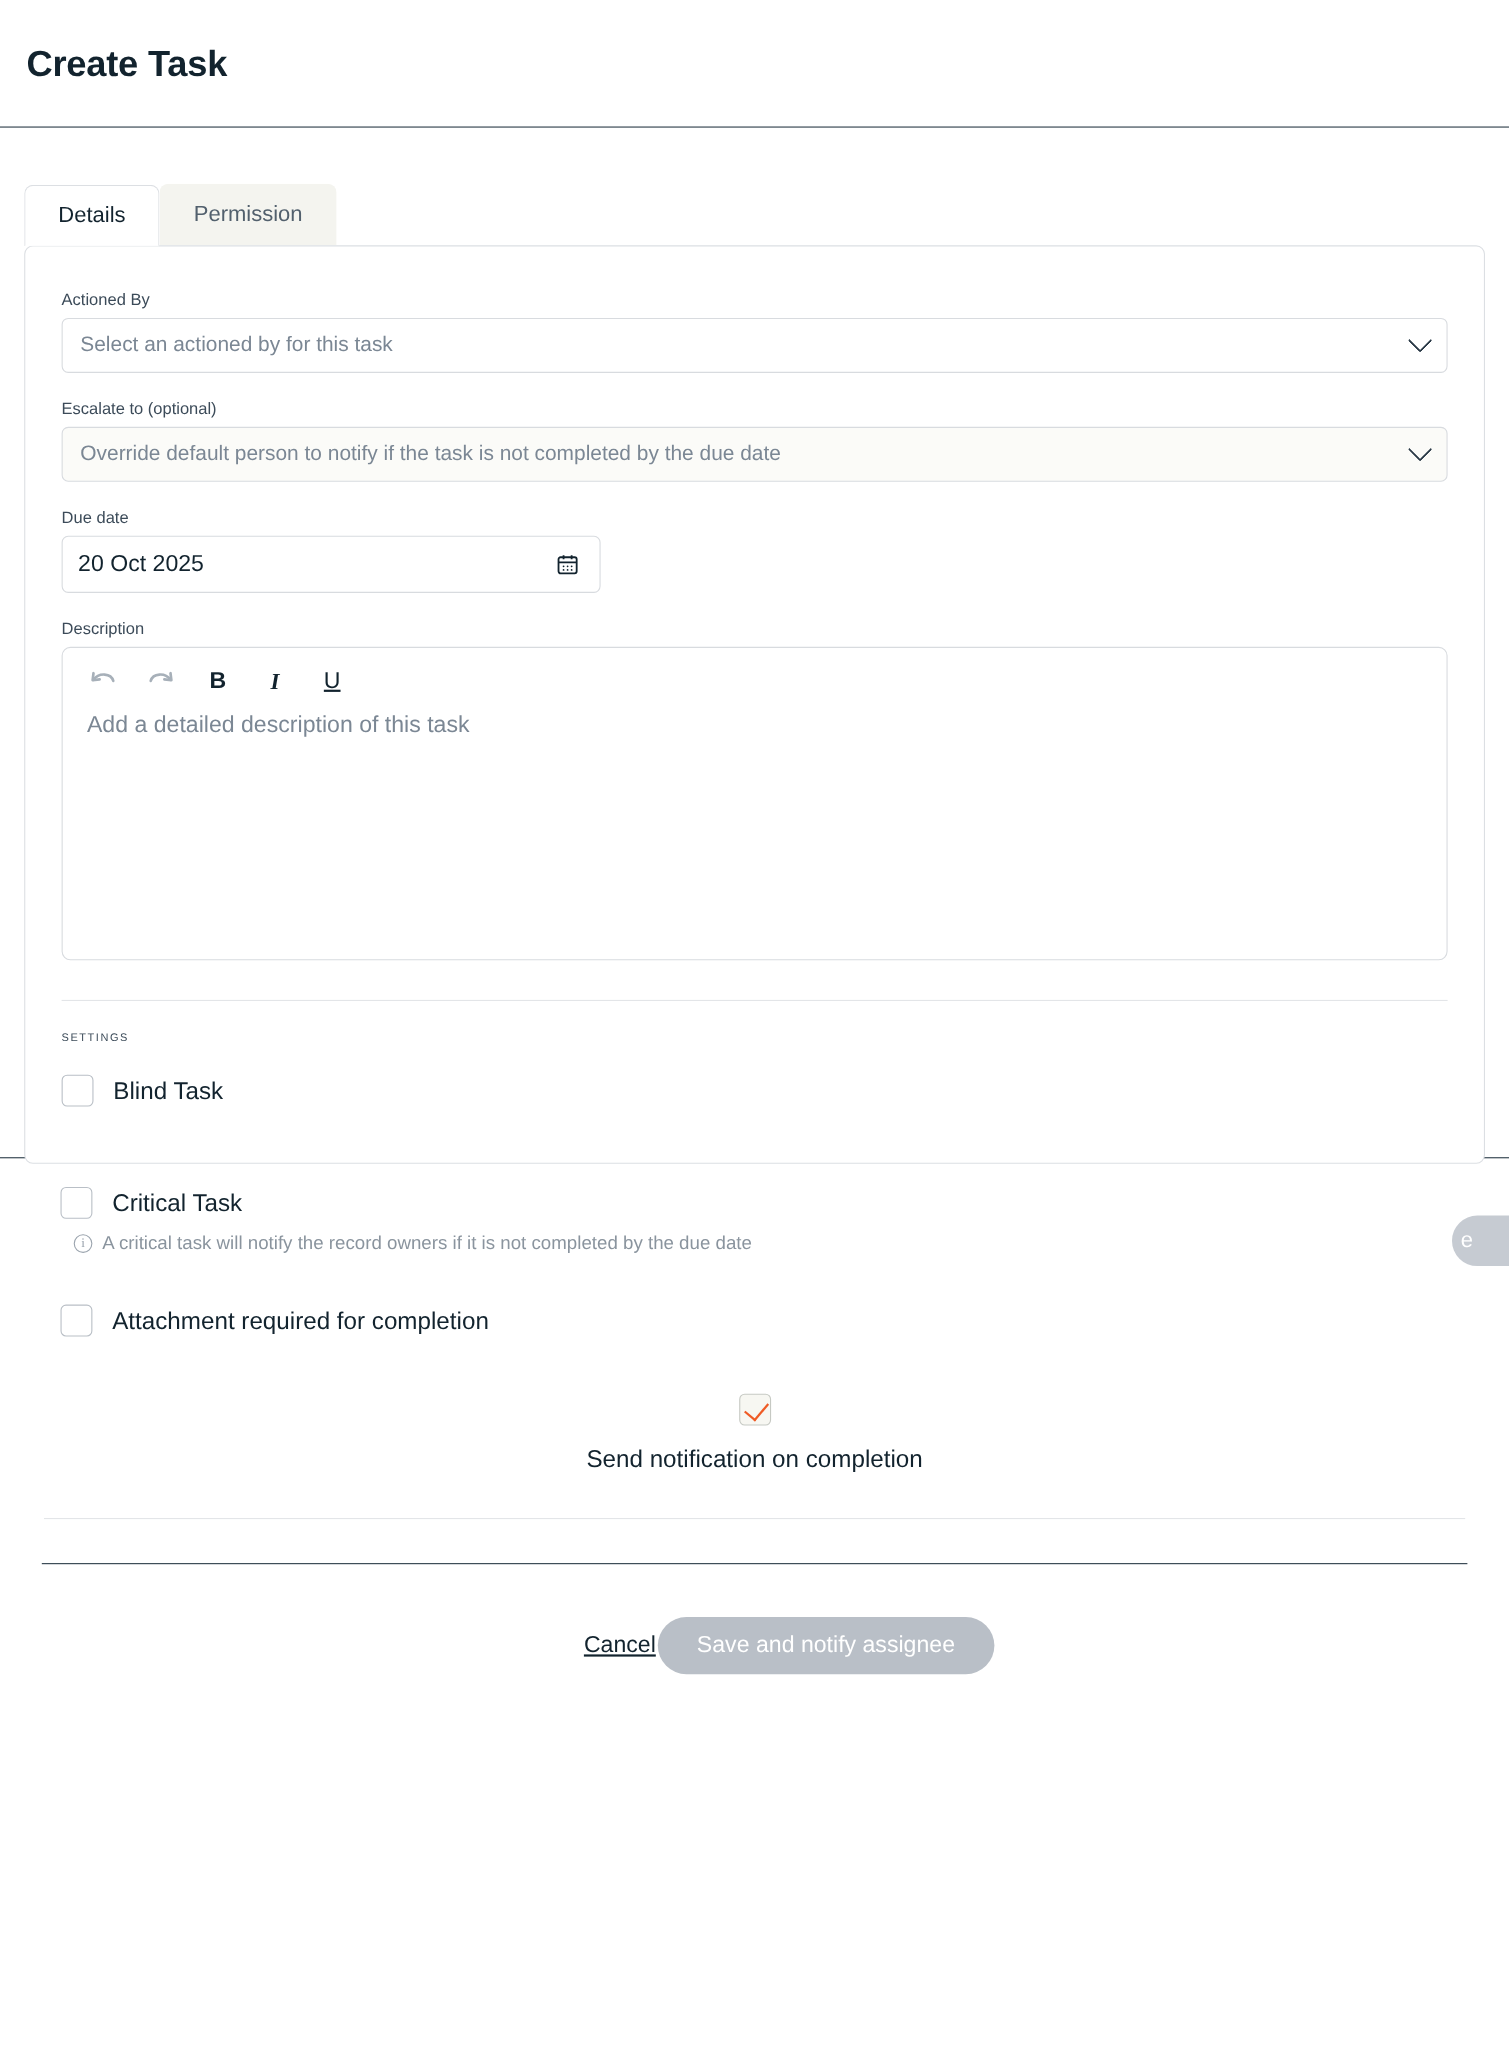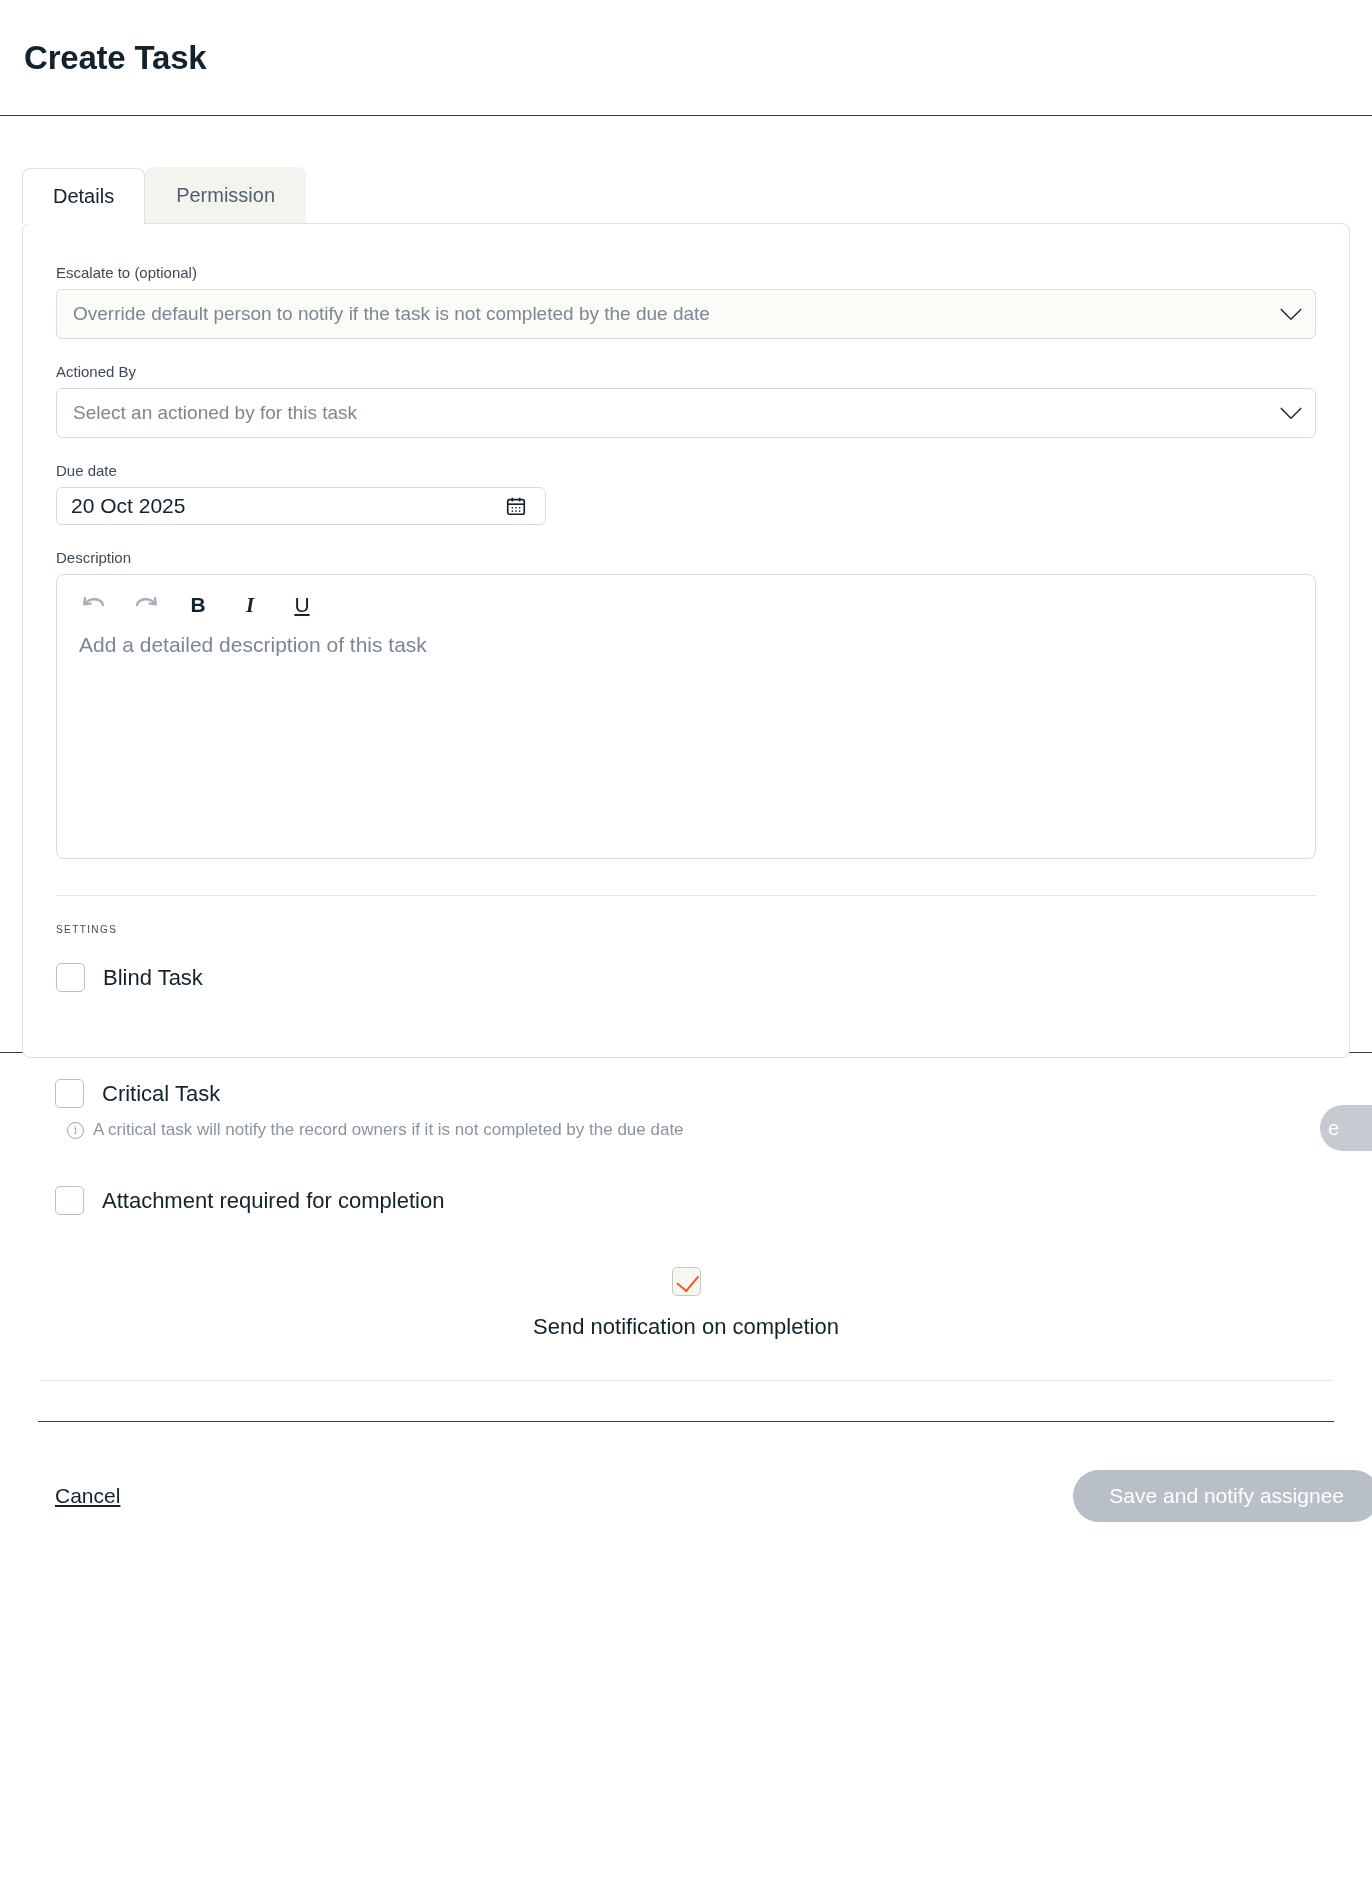--- a/index.html
+++ b/index.html
@@ -112,21 +112,21 @@
 
   .row2 {
     display: flex;
     gap: 48px;
     margin-bottom: 24px;
   }
   .col-due { width: 490px; }
   .col-rem { width: 490px; }
 
   .input-box {
-    height: 38px;
+    height: 52px;
     border: 1px solid #d8dbdf;
     border-radius: 6px;
     background: #fff;
     display: flex;
     align-items: center;
     padding: 0 14px;
     position: relative;
   }
   .input-value {
     font-size: 21px;
@@ -271,21 +271,21 @@
     margin: 40px 40px 0 40px;
   }
   .bottom-divider-dark {
     border-top: 1px solid #2a3b47;
     margin: 40px 38px 0 38px;
   }
 
   .footer {
     display: flex;
     align-items: center;
-    justify-content: space-between;
+    justify-content: center;
     padding: 48px 0 0 55px;
   }
   .cancel-link {
     font-size: 21px;
     color: #12232e;
     text-decoration: underline;
     cursor: pointer;
   }
   .save-btn {
     background: #b9bfc7;
@@ -322,31 +322,31 @@
     <span>Details</span>
   </div>
   <div class="tab inactive">
     <span>Permission</span>
   </div>
 </div>
 
 <div class="form-card">
 
   <div class="field">
+    <span class="field-label">Actioned By</span>
+    <div class="select-box">
+      <span>Select an actioned by for this task</span>
+      <span class="chev"></span>
+    </div>
+  </div>
+
+  <div class="field">
     <span class="field-label">Escalate to (optional)</span>
     <div class="select-box tinted">
       <span>Override default person to notify if the task is not completed by the due date</span>
-      <span class="chev"></span>
-    </div>
-  </div>
-
-  <div class="field">
-    <span class="field-label">Actioned By</span>
-    <div class="select-box">
-      <span>Select an actioned by for this task</span>
       <span class="chev"></span>
     </div>
   </div>
 
   <div class="row2">
     <div class="col-due">
       <span class="field-label">Due date</span>
       <div class="input-box">
         <span class="input-value">20 Oct 2025</span>
         <span class="cal-icon">

